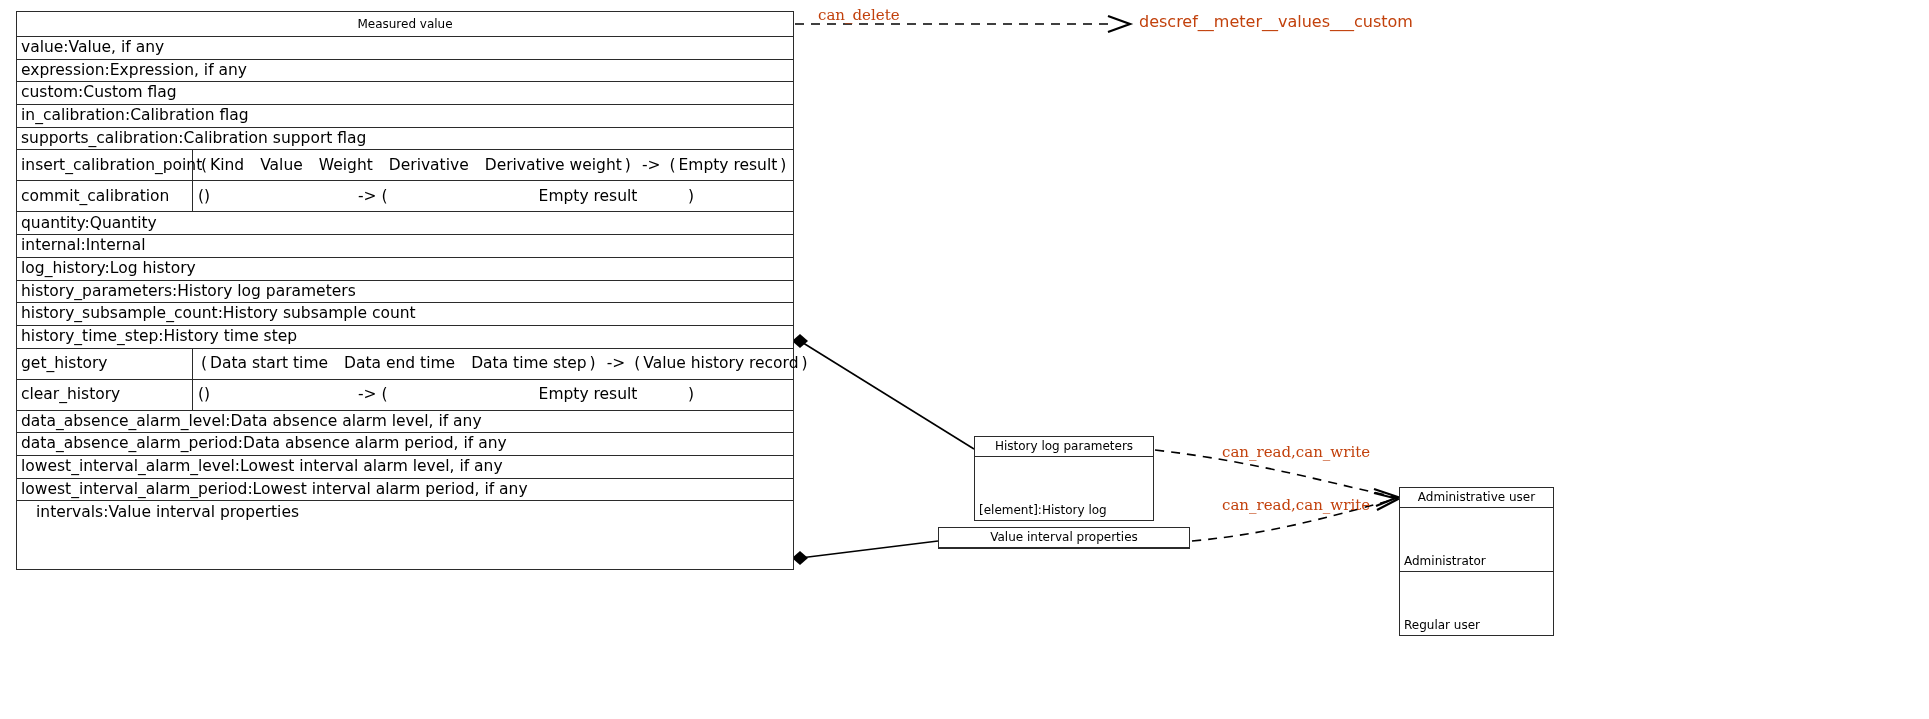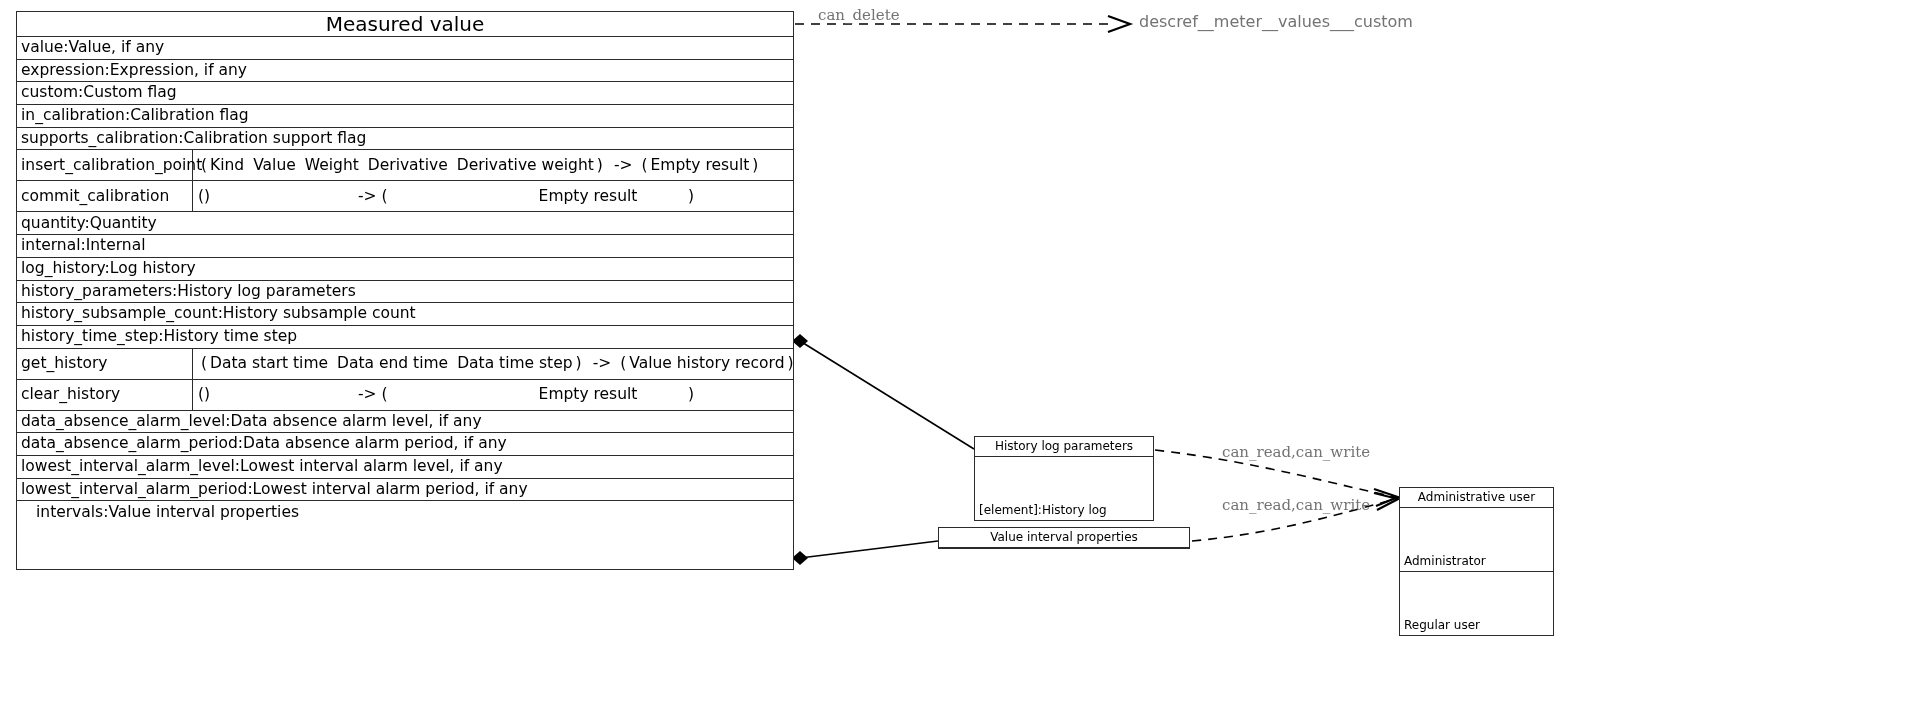--- a/index.html
+++ b/index.html
@@ -47,21 +47,21 @@
     align-items: center;
     height: 22.7px;
     font-size: 15.5px;
     line-height: 1;
     white-space: nowrap;
   }
   .row:last-child { border-bottom: none; margin-left: 15px; }
   .row.title {
     justify-content: center;
     height: 25px;
-    font-size: 20px;
+    font-size: 12px;
   }
   .row.attr {
     padding-left: 4px;
   }
   .row.method {
     height: 31px;
     padding: 0;
   }
   .m-name {
     width: 176px;
@@ -80,21 +80,21 @@
     display: flex;
     align-items: center;
     box-sizing: border-box;
     font-size: 15.5px;
     padding-left: 5px;
   }
   .m-sig .seg { display: inline-block; }
   .sig-args {
     display: inline-flex;
     align-items: center;
-    gap: 9px;
+    gap: 16px;
   }
   .sig-open, .sig-close { margin: 0 3px; }
   .sig-arrow { margin: 0 6px 0 8px; }
 
   
   .m-sig.spread {
     display: flex;
     align-items: center;
     padding-left: 5px;
     padding-right: 5px;
@@ -129,21 +129,21 @@
   #box-history { left: 974px; top: 436px; width: 180px; }
   #box-interval { left: 938px; top: 527px; width: 252px; }
   #box-user { left: 1399px; top: 487px; width: 155px; }
 
   
   .edge-label {
     position: absolute;
     font-family: "DejaVu Serif", serif;
     font-size: 15px;
     white-space: nowrap;
-    color: #737373;
+    color: #c2410c;
   }
   #lbl-can-delete { left: 818px; top: 6px; }
   #lbl-rw-1 { left: 1222px; top: 443px; }
   #lbl-rw-2 { left: 1222px; top: 496px; }
 </style>
 </head>
 <body>
 
 <div id="canvas">
 

